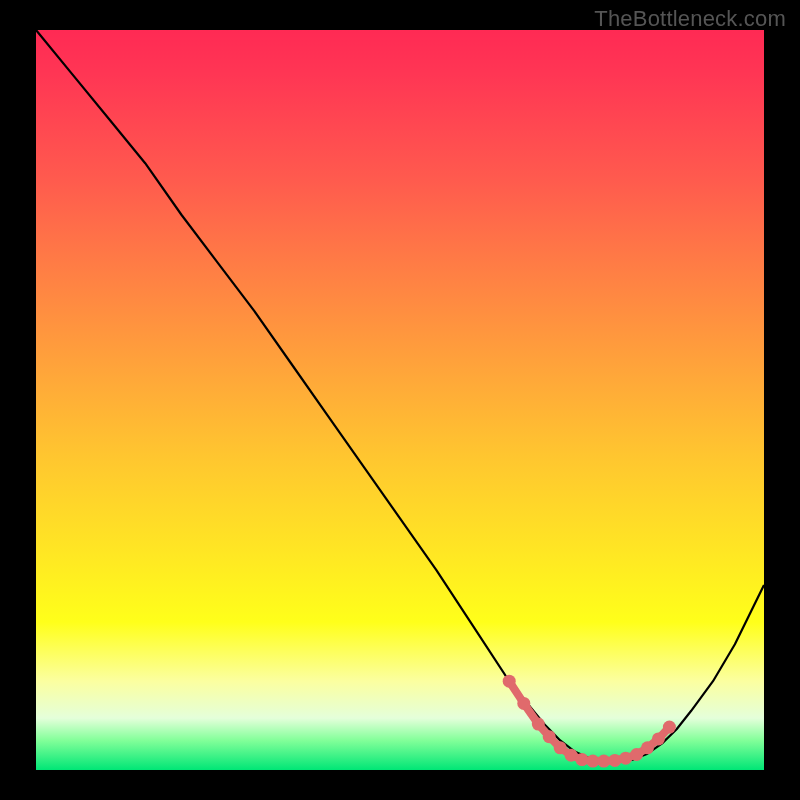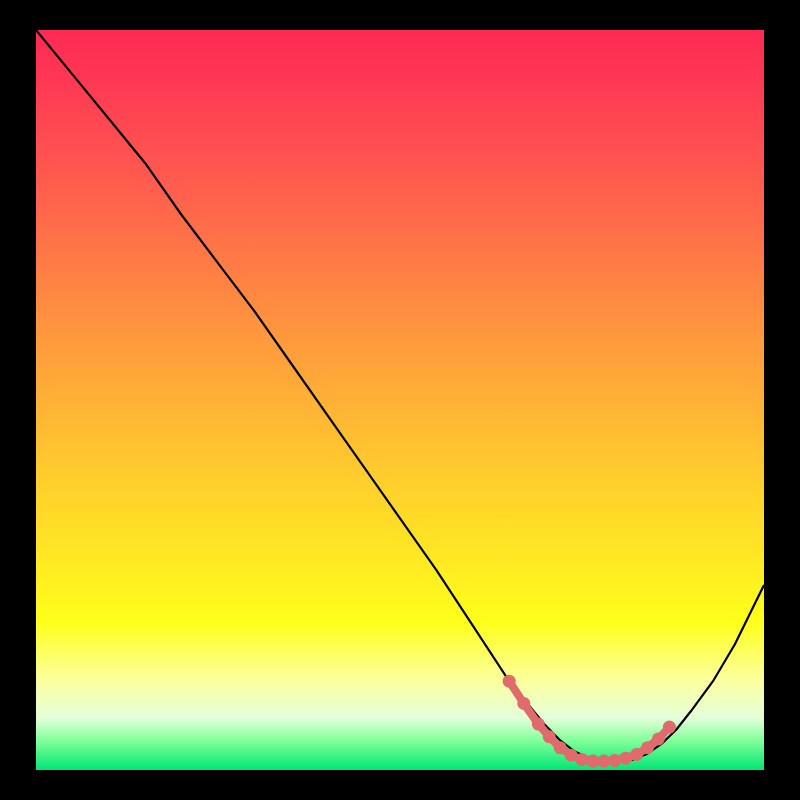--- a/index.html
+++ b/index.html
@@ -61,20 +61,21 @@
     top: 0;
     width: 100%;
     height: 100%;
     overflow: visible;
   }
 </style>
 </head>
 <body>
 
 <div class="container">
+  <div class="watermark">TheBottleneck.com</div>
   <div class="plot-area">
     <div class="gradient-bg"></div>
     <svg class="curve" viewBox="0 0 728 740" preserveAspectRatio="none">
       <path id="main-curve" fill="none" stroke="#000" stroke-width="2.2" stroke-linejoin="round" d="M0.0 0.0 L36.4 44.4 L72.8 88.8 L109.2 133.2 L145.6 185.0 L182.0 233.1 L218.4 281.2 L254.8 333.0 L291.2 384.8 L327.6 436.6 L364.0 488.4 L400.4 540.2 L436.8 595.7 L473.2 651.2 L509.6 695.6 L524.2 710.4 L538.7 721.5 L553.3 728.2 L567.8 731.1 L582.4 731.1 L597.0 729.6 L611.5 723.7 L626.1 713.4 L640.6 699.3 L655.2 680.8 L677.0 651.2 L698.9 614.2 L728.0 555.0 "></path>
       <path id="flat-line" fill="none" stroke="#e06a6c" stroke-width="8" stroke-linecap="round" stroke-linejoin="round" d="M473.2 651.2 L487.8 673.4 L502.3 694.1 L513.2 706.7 L524.2 717.8 L535.1 725.2 L546.0 729.6 L556.9 731.1 L567.8 731.1 L578.8 730.4 L589.7 728.2 L600.6 724.5 L611.5 717.8 L622.4 708.9 L633.4 697.1 "></path>
       <g id="flat-dots">
           <circle cx="473.2" cy="651.2" r="6.5" fill="#e06a6c"></circle>
           <circle cx="487.8" cy="673.4" r="6.5" fill="#e06a6c"></circle>
           <circle cx="502.3" cy="694.1" r="6.5" fill="#e06a6c"></circle>
           <circle cx="513.2" cy="706.7" r="6.5" fill="#e06a6c"></circle>

